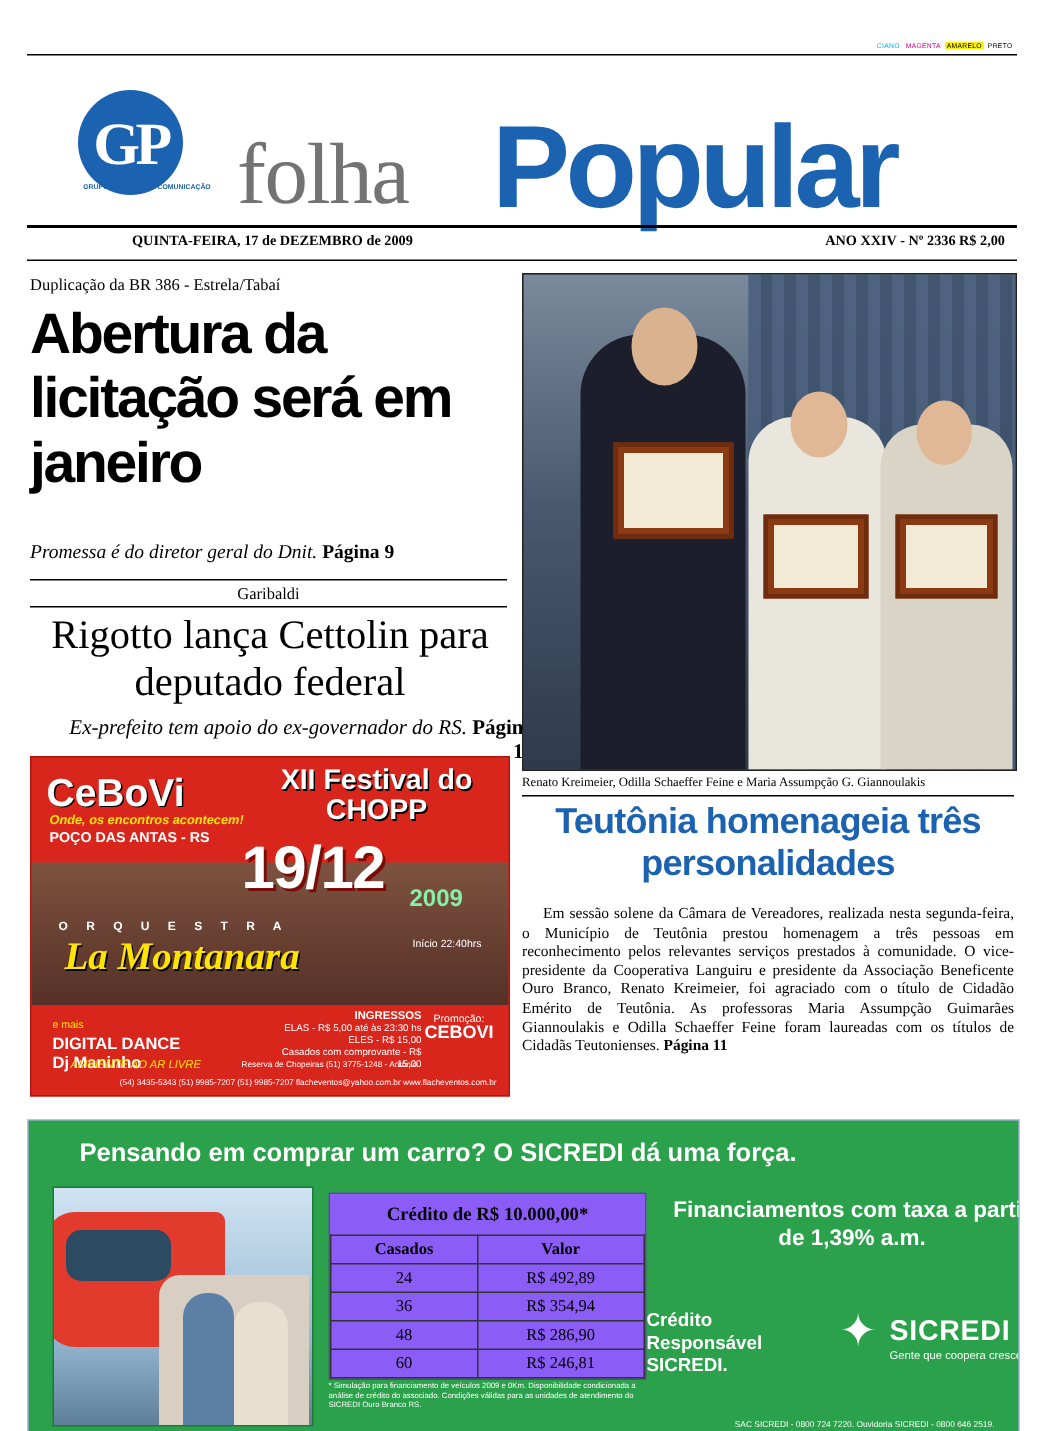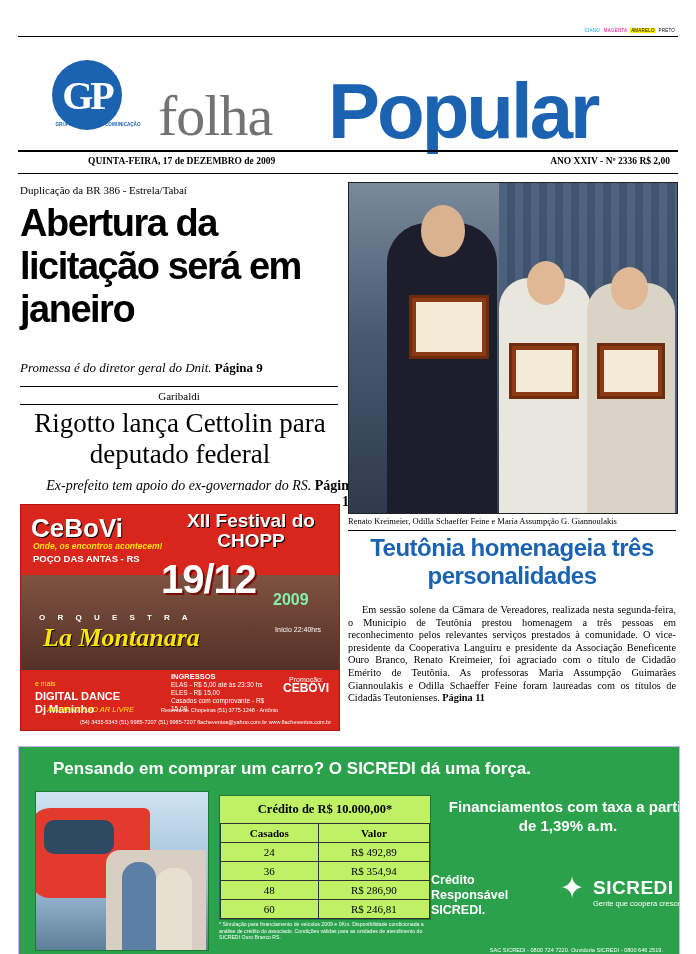--- a/index.html
+++ b/index.html
@@ -53,21 +53,21 @@
   .ad .fest{position:absolute;left:150px;top:6px;width:160px;text-align:center;font-family:"Liberation Sans",sans-serif;font-weight:bold;font-size:19px;color:#fff;line-height:20px;text-shadow:1px 1px 0 #000;}
   .ad .date{position:absolute;left:140px;top:52px;font-family:"Liberation Sans",sans-serif;font-weight:bold;font-size:40px;color:#fff;letter-spacing:-1px;text-shadow:2px 2px 0 #7a0d08;}
   .ad .year{position:absolute;left:252px;top:86px;font-family:"Liberation Sans",sans-serif;font-weight:bold;font-size:16px;color:#86efac;}
   .ad .orq{position:absolute;left:18px;top:108px;font-family:"Liberation Sans",sans-serif;font-size:8px;color:#fff;letter-spacing:5px;font-weight:bold;}
   .ad .band{position:absolute;left:22px;top:118px;font-family:"Liberation Serif",serif;font-style:italic;font-weight:bold;font-size:26px;color:#ffe400;text-shadow:1px 1px 0 #000;}
   .ad .hor{position:absolute;right:18px;top:120px;font-family:"Liberation Sans",sans-serif;font-size:7px;color:#fff;text-align:center;line-height:9px;}
   .ad .bottom{position:absolute;left:0;top:165px;width:318px;height:60px;background:#d9261c;}
   .ad .dj{position:absolute;left:14px;top:172px;font-family:"Liberation Sans",sans-serif;font-weight:bold;font-size:11px;color:#fff;line-height:13px;}
   .ad .dj small{display:block;font-size:7px;font-weight:normal;color:#ffe400;}
   .ad .amb{position:absolute;left:14px;top:200px;font-family:"Liberation Sans",sans-serif;font-size:7.5px;color:#ffe400;font-style:italic;line-height:9px;padding-left:12px;}
-  .ad .ing{position:absolute;left:150px;top:168px;width:110px;text-align:left;font-family:"Liberation Sans",sans-serif;font-size:6.5px;color:#fff;line-height:8px;}
+  .ad .ing{position:absolute;left:150px;top:168px;width:110px;text-align:right;font-family:"Liberation Sans",sans-serif;font-size:6.5px;color:#fff;line-height:8px;}
   .ad .ing b{font-size:7.5px;}
   .ad .promo{position:absolute;right:10px;top:170px;text-align:center;font-family:"Liberation Sans",sans-serif;font-size:7px;color:#fff;line-height:9px;}
   .ad .promo b{display:block;font-size:12px;color:#fff;}
   .ad .contacts{position:absolute;right:8px;bottom:4px;text-align:right;font-family:"Liberation Sans",sans-serif;font-size:5.5px;color:#fff;line-height:7px;}
   .ad .lote{position:absolute;left:140px;bottom:16px;font-family:"Liberation Sans",sans-serif;font-size:5.5px;color:#fff;line-height:7px;}
 
   
   .photo-main{position:absolute;left:348px;top:156px;width:328px;height:330px;background:#3c4a66;overflow:hidden;border:1px solid #222;}
   .pm-wall{position:absolute;left:0;top:0;width:328px;height:330px;background:linear-gradient(180deg,#7a8a9c 0%,#4a5a70 45%,#2e3a4d 100%);}
   .pm-curtain{position:absolute;left:150px;top:0;width:178px;height:330px;background:repeating-linear-gradient(90deg,#4a5f7d 0 8px,#3b506b 8px 16px);opacity:.9;}
@@ -91,21 +91,21 @@
 
   
   .sicredi{position:absolute;left:18px;top:720px;width:660px;height:212px;background:#2aa14a;border:1px solid #c4b5fd;overflow:hidden;}
   .sic-head{position:absolute;left:34px;top:12px;font-family:"Liberation Sans",serif;font-weight:bold;font-size:17px;color:#fff;}
   .sic-photo{position:absolute;left:16px;top:44px;width:172px;height:158px;background:linear-gradient(180deg,#cfe3f2 0%,#9bbcd6 60%,#5f7f99 100%);border:1px solid #1d7a36;overflow:hidden;}
   .sic-photo .car{position:absolute;left:-6px;top:16px;width:120px;height:90px;background:#e23b2e;border-radius:20px 6px 6px 20px;}
   .sic-photo .carwin{position:absolute;left:8px;top:28px;width:70px;height:34px;background:#2d4a63;border-radius:10px;}
   .sic-photo .ppl{position:absolute;left:70px;top:58px;width:100px;height:100px;background:#d8cfc2;border-radius:14px 0 0 0;}
   .sic-photo .p1{position:absolute;left:86px;top:70px;width:34px;height:88px;background:#5b7fa5;border-radius:16px 16px 0 0;}
   .sic-photo .p2{position:absolute;left:120px;top:76px;width:36px;height:82px;background:#e7dfd0;border-radius:16px 16px 0 0;}
-  .sic-card{position:absolute;left:200px;top:48px;width:210px;background:#bef264;border:1px solid #1d7a36;}
+  .sic-card{position:absolute;left:200px;top:48px;width:210px;background:#8b5cf6;border:1px solid #1d7a36;}
   .sic-card h4{margin:0;padding:6px 4px;text-align:center;font-family:"Liberation Serif",serif;font-size:12.5px;font-weight:bold;}
   .sic-card table{width:100%;border-collapse:collapse;font-family:"Liberation Serif",serif;font-size:11px;}
   .sic-card th,.sic-card td{border:1px solid #333;padding:3px 4px;text-align:center;}
   .sic-card th{font-weight:bold;}
   .sic-right{position:absolute;left:424px;top:50px;width:250px;text-align:center;font-family:"Liberation Sans",sans-serif;font-weight:bold;font-size:15px;color:#fff;line-height:19px;}
   .sic-cr{position:absolute;left:412px;top:126px;width:110px;font-family:"Liberation Sans",sans-serif;font-weight:bold;font-size:12.5px;color:#fff;line-height:15px;}
   .sic-logo{position:absolute;left:536px;top:128px;width:140px;text-align:left;}
   .sic-logo .mark{position:absolute;left:0;top:-2px;width:34px;height:34px;color:#fff;font-size:30px;line-height:30px;text-align:center;}
   .sic-logo .name{position:absolute;left:38px;top:2px;font-family:"Liberation Sans",sans-serif;font-weight:bold;font-size:19px;color:#fff;letter-spacing:.5px;}
   .sic-logo .tag{position:absolute;left:38px;top:24px;font-family:"Liberation Sans",sans-serif;font-size:7.5px;color:#fff;}

